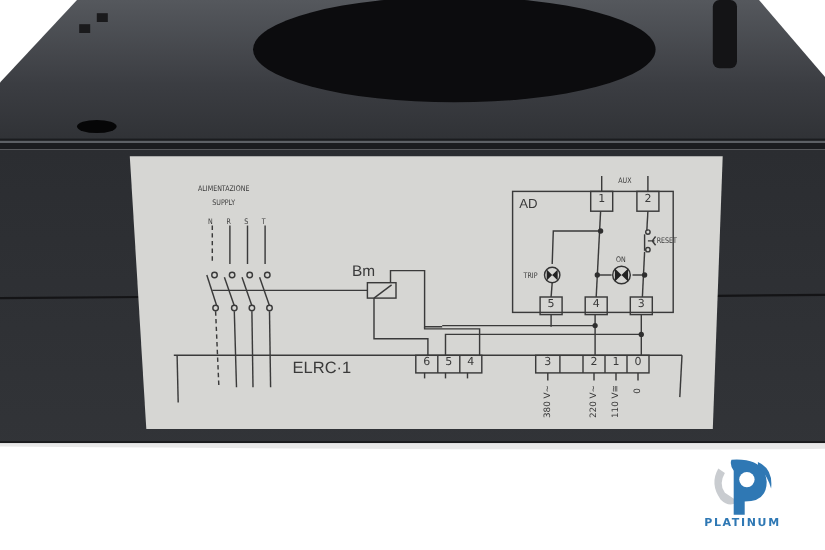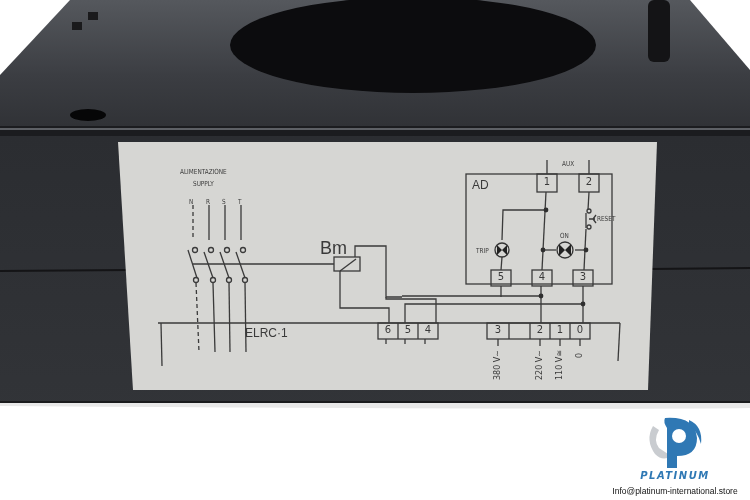--- a/index.html
+++ b/index.html
@@ -1,19 +1,19 @@
 <!DOCTYPE html>
 <html><head>
 <meta charset="utf-8">
 <style>
   html,body{margin:0;padding:0;}
   body{width:750px;height:500px;background:#ffffff;position:relative;overflow:hidden;font-family:"Liberation Sans",sans-serif;}
   .scene{position:absolute;left:0;top:0;width:750px;height:500px;}
   .brand{position:absolute;left:600px;top:408px;width:150px;height:92px;text-align:center;}
-  .brand-name{position:absolute;left:0;width:150px;top:62px;font-family:"DejaVu Sans",sans-serif;font-weight:bold;font-size:10px;letter-spacing:1.5px;color:#2f78b4;font-style:italic;}
+  .brand-name{position:absolute;left:0;width:150px;top:62px;font-family:"DejaVu Sans",sans-serif;font-weight:bold;font-size:10px;letter-spacing:1.5px;color:#2f78b4;}
   .brand-email{position:absolute;left:0;width:150px;top:78px;font-family:"Liberation Sans",sans-serif;font-size:8.5px;color:#111;white-space:nowrap;}
   .lbl{position:absolute;color:#3a3a3a;font-family:"Liberation Sans",sans-serif;white-space:nowrap;}
   .cond{font-family:"DejaVu Sans",sans-serif;font-size:7px;transform:scaleX(0.82);transform-origin:left top;}
   .vert{transform:rotate(-90deg);transform-origin:left top;font-family:"DejaVu Sans",sans-serif;font-size:8px;}
   .term{position:absolute;font-family:"DejaVu Sans",sans-serif;font-size:10px;color:#3a3a3a;text-align:center;width:18px;}
 </style>
 </head>
 <body>
 
 <div class="scene">
@@ -165,22 +165,22 @@
   </svg>
 
   
   <div class="lbl cond" style="left:180px;top:168px;">ALIMENTAZIONE</div>
   <div class="lbl cond" style="left:193px;top:180px;">SUPPLY</div>
   <div class="lbl cond" style="left:189px;top:198px;">N</div>
   <div class="lbl cond" style="left:206px;top:198px;">R</div>
   <div class="lbl cond" style="left:222px;top:198px;">S</div>
   <div class="lbl cond" style="left:238px;top:198px;">T</div>
 
-  <div class="lbl" style="left:320px;top:238px;font-size:18px;">Bm</div>
-  <div class="lbl" style="left:245px;top:326px;font-size:12px;">ELRC·1</div>
+  <div class="lbl" style="left:320px;top:238px;font-size:14px;">Bm</div>
+  <div class="lbl" style="left:266px;top:326px;font-size:15px;">ELRC·1</div>
 
   <div class="lbl" style="left:472px;top:178px;font-size:12px;">AD</div>
   <div class="lbl cond" style="left:562px;top:160px;">AUX</div>
   <div class="lbl cond" style="left:476px;top:247px;">TRIP</div>
   <div class="lbl cond" style="left:560px;top:232px;">ON</div>
   <div class="lbl cond" style="left:597px;top:215px;">RESET</div>
 
   <div class="term" style="left:538px;top:176px;">1</div>
   <div class="term" style="left:580px;top:176px;">2</div>
   <div class="term" style="left:492px;top:271px;">5</div>
@@ -196,15 +196,14 @@
   <div class="term" style="left:551px;top:324px;">1</div>
   <div class="term" style="left:571px;top:324px;">0</div>
 
   <div class="lbl vert" style="left:493px;top:380px;">380 V∼</div>
   <div class="lbl vert" style="left:535px;top:380px;">220 V∼</div>
   <div class="lbl vert" style="left:555px;top:380px;">110 V≅</div>
   <div class="lbl vert" style="left:575px;top:358px;">0</div>
 
   <div class="brand">
     <div class="brand-name">PLATINUM</div>
-    <div class="brand-email">Info@platinum-international.store</div>
   </div>
 </div>
 
 </body></html>

